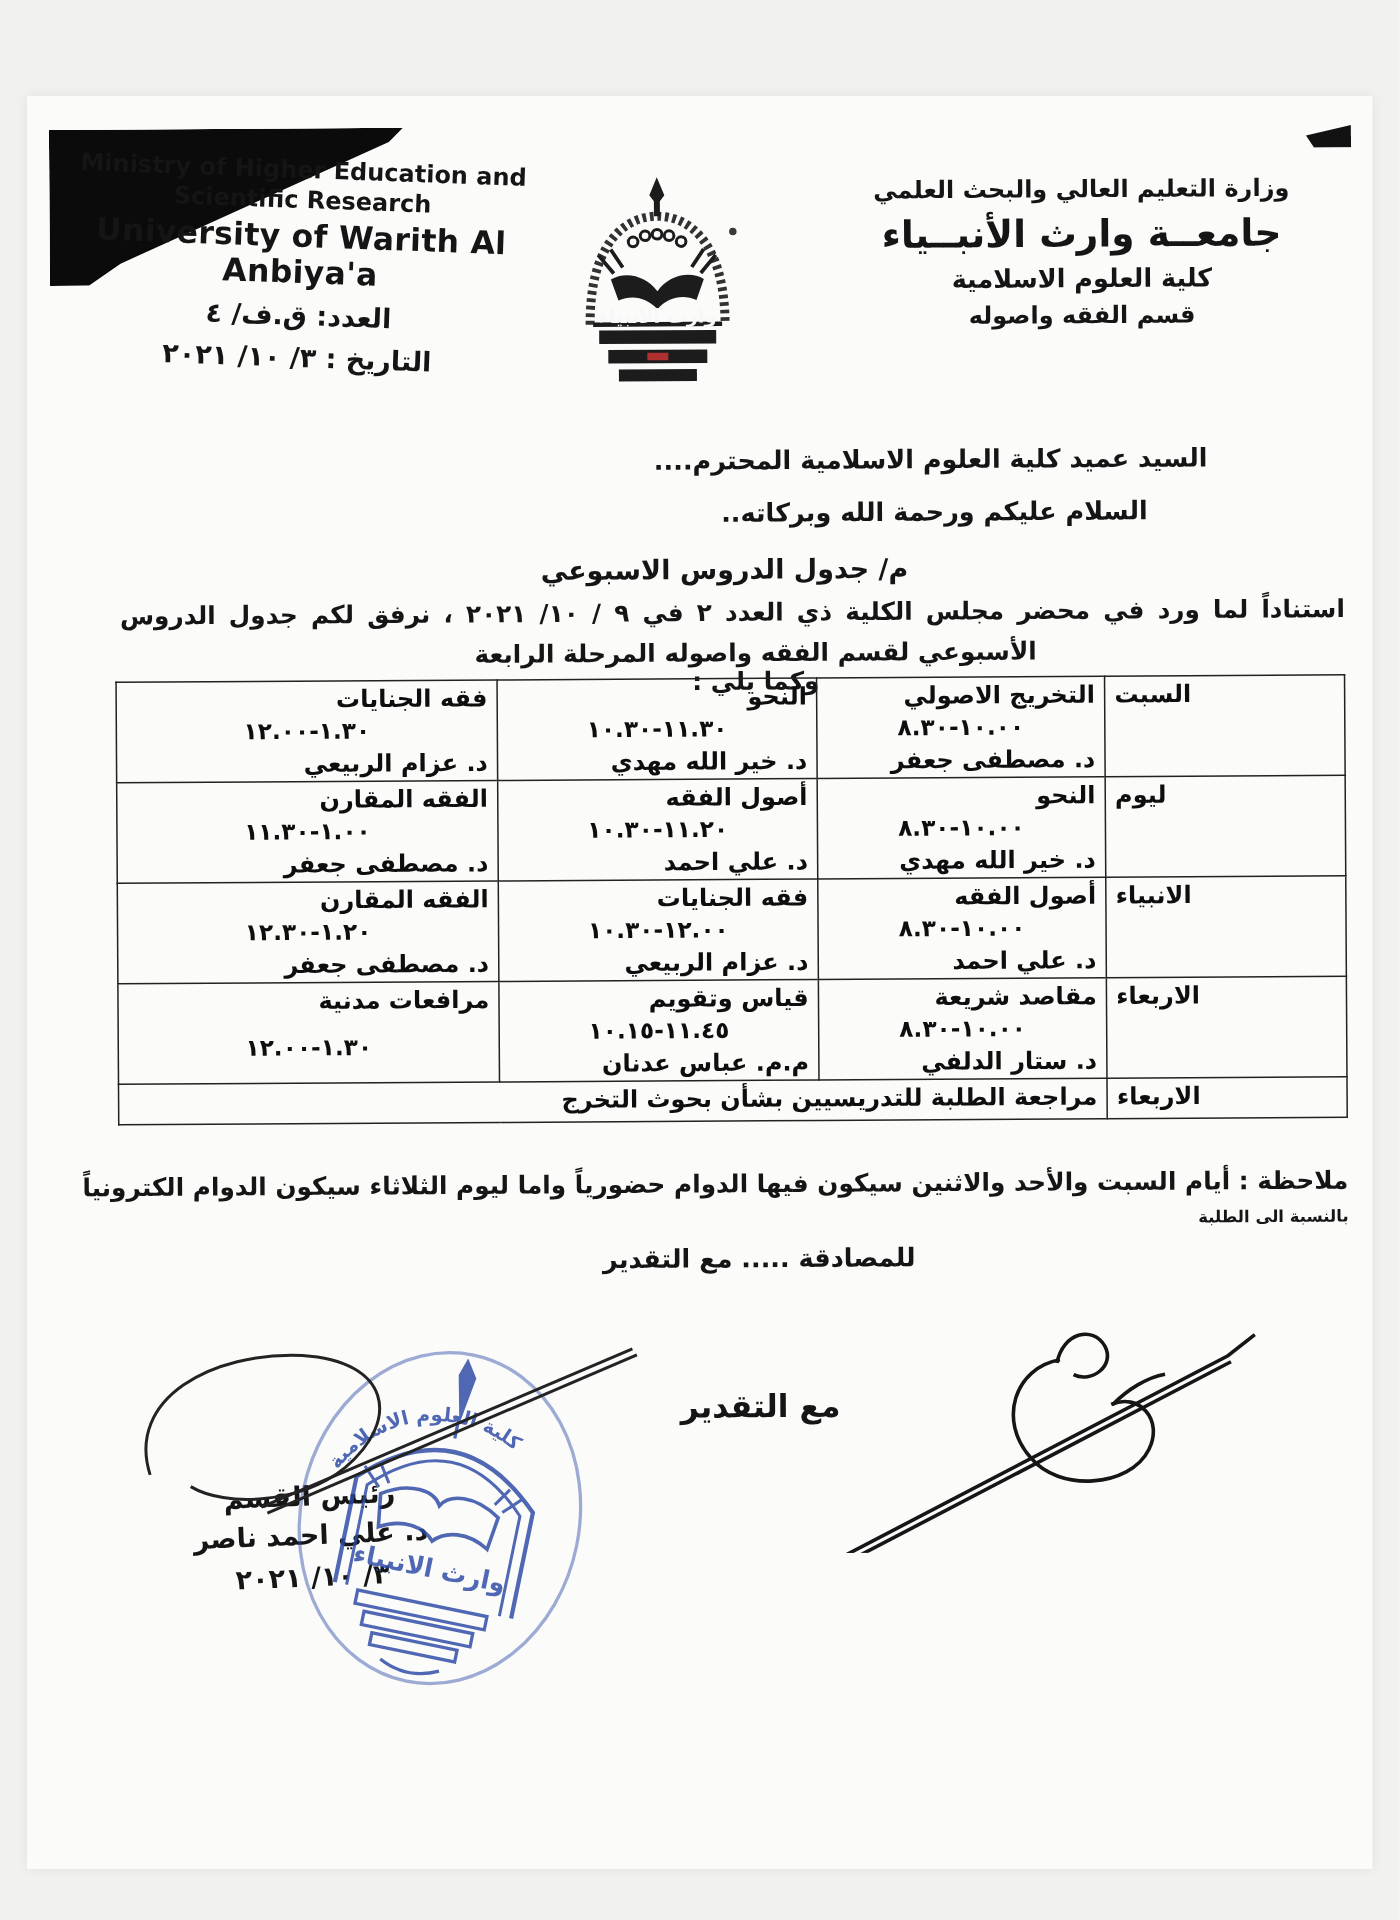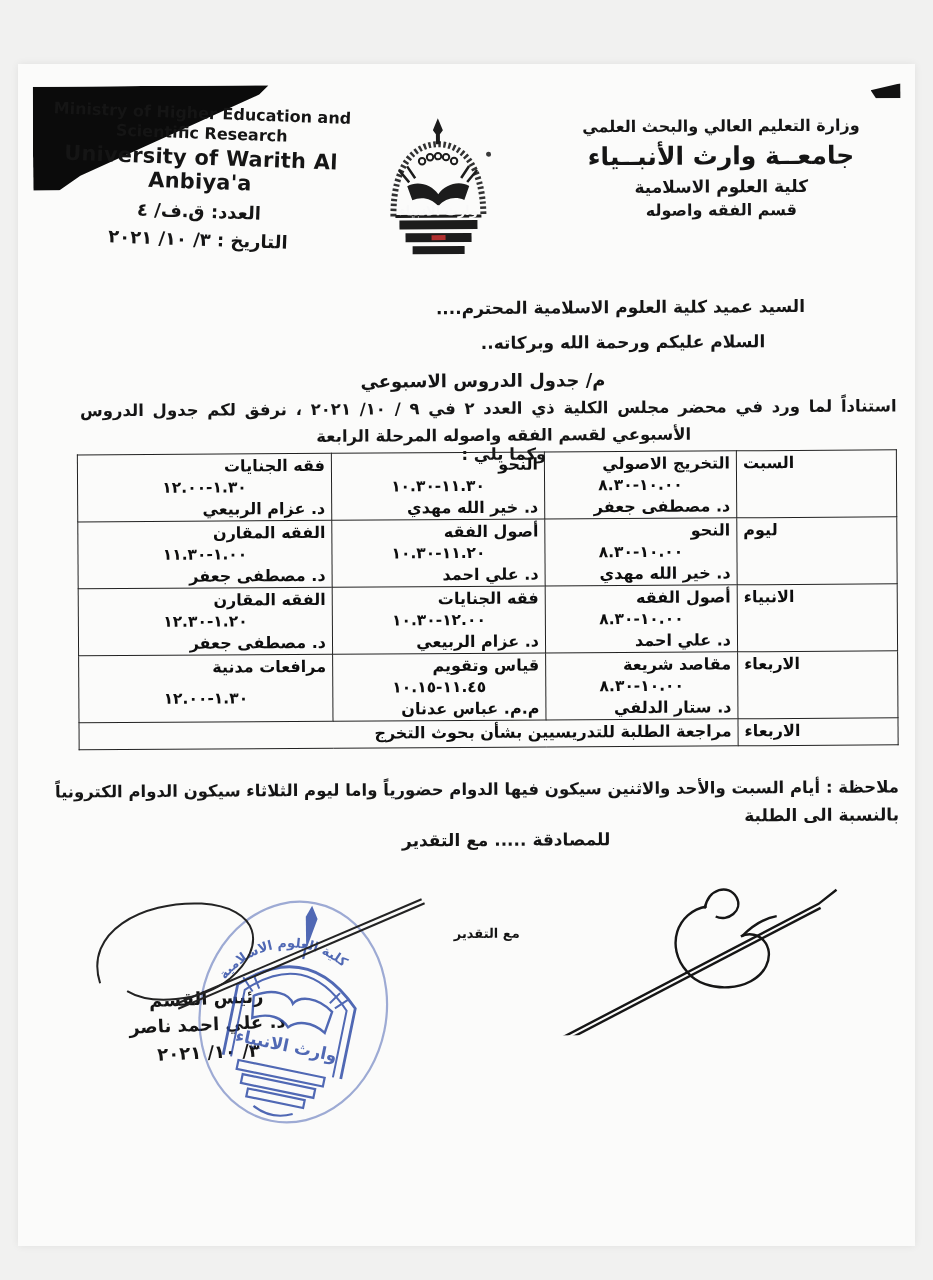--- a/index.html
+++ b/index.html
@@ -45,23 +45,23 @@
   table.sched{position:absolute;left:78px;top:452px;width:819px;border-collapse:collapse;direction:rtl;table-layout:fixed;}
   table.sched td{border:1.7px solid #222;padding:2px 6px;vertical-align:top;font-weight:700;font-size:16px;color:#0e0e0e;}
   td.daycell{text-align:left;font-size:16.5px;}
   .lesson{display:flex;flex-direction:column;justify-content:space-between;height:62px;}
   .lesson .subj{text-align:right;}
   .lesson .time{text-align:center;direction:ltr;font-size:15.5px;}
   .lesson .teach{text-align:right;}
   td.wedcell{text-align:right;font-size:16px;height:22px;vertical-align:middle;}
 
   .note1{position:absolute;right:35px;top:780px;direction:rtl;text-align:right;font-weight:700;font-size:16.5px;white-space:nowrap;}
-  .note2{position:absolute;right:35px;top:807px;direction:rtl;text-align:center;font-weight:700;font-size:17px;}
+  .note2{position:absolute;right:35px;top:807px;direction:rtl;text-align:center;font-weight:700;font-size:11px;}
   .approval{position:absolute;left:335px;top:830px;width:340px;text-align:center;direction:rtl;font-weight:800;font-size:17px;}
-  .closing{position:absolute;left:452px;top:926px;direction:rtl;font-weight:800;font-size:13px;}
+  .closing{position:absolute;left:452px;top:926px;direction:rtl;font-weight:800;font-size:21px;}
 
   
   .sig-scribble{position:absolute;left:535px;top:868px;width:312px;height:168px;z-index:4;}
   .stamp{position:absolute;left:175px;top:893px;width:232px;height:238px;z-index:3;opacity:.92;}
   .flourish{position:absolute;left:80px;top:885px;width:352px;height:138px;z-index:5;}
   .sig-block{position:absolute;left:98px;top:986px;width:214px;text-align:center;direction:rtl;font-weight:800;transform:rotate(-2deg);z-index:2;}
   .sig-block .st{font-size:18px;}
   .sig-block .sn{font-size:18px;margin-top:5px;}
   .sig-block .sd{font-size:18px;margin-top:7px;letter-spacing:2px;}
 </style>

